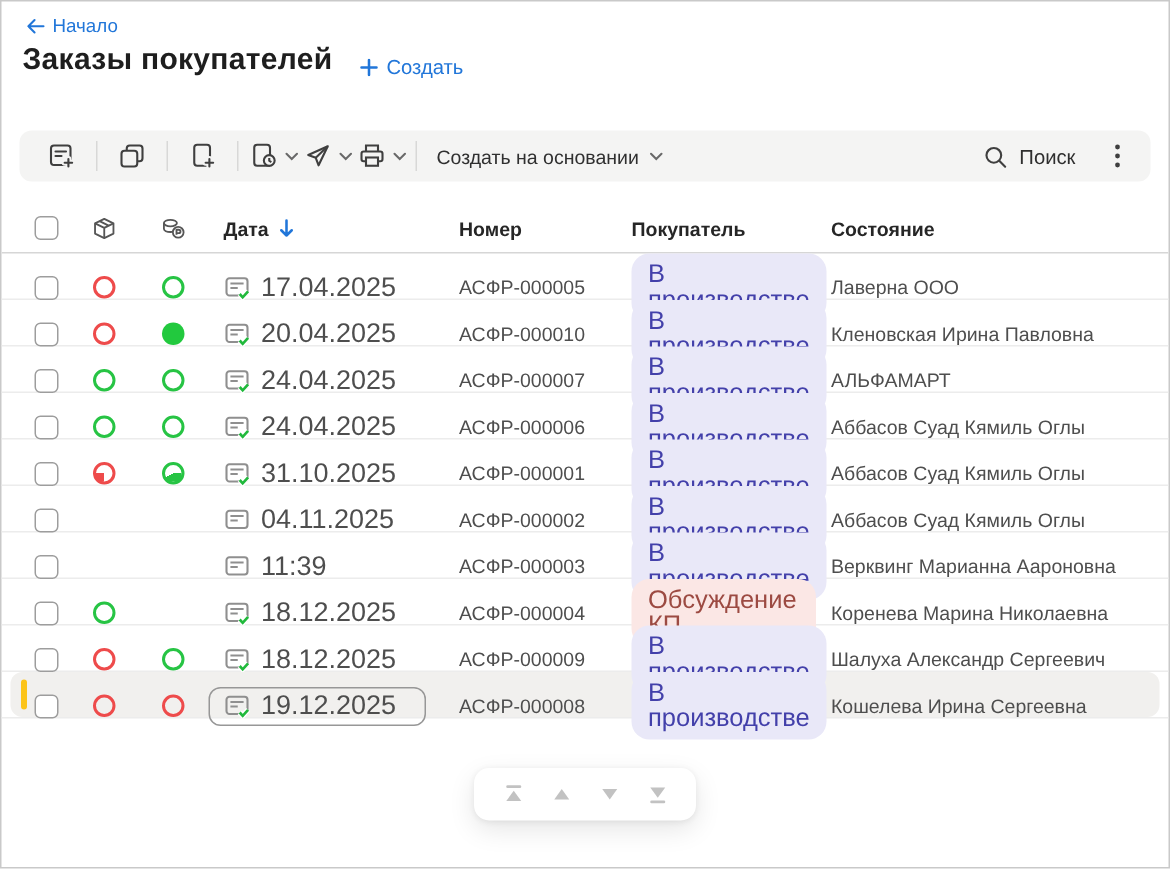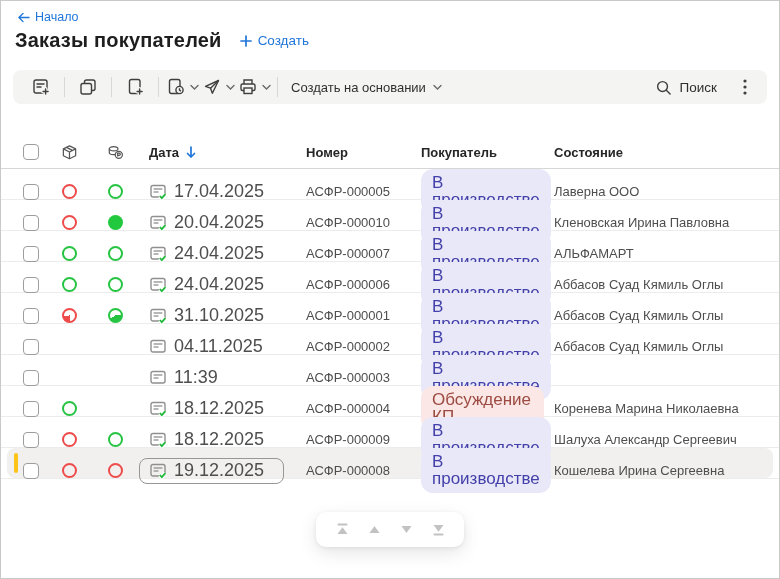--- a/index.html
+++ b/index.html
@@ -13,25 +13,25 @@
   *{box-sizing:border-box}
   html,body{margin:0;padding:0}
   body{
     width:780px;height:579px;position:relative;background:#fff;
     font-family:"Liberation Sans",sans-serif;color:var(--ink);
     border:1px solid #c9c9c9;overflow:hidden;
   }
   
   .breadcrumb{position:absolute;left:16px;top:9px;display:flex;align-items:center;gap:5px;
     color:var(--accent);font-size:12.5px;cursor:pointer}
-  .title-row{position:absolute;left:14px;top:28px;display:flex;align-items:center;gap:18px}
+  .title-row{position:absolute;left:14px;top:28px;display:flex;align-items:flex-end;gap:18px}
   .page-title{font-size:20px;font-weight:700;color:#1e1e1e;letter-spacing:.2px}
   .create-link{display:flex;align-items:center;gap:6px;color:var(--accent);font-size:13.5px;cursor:pointer}
   
-  .toolbar{position:absolute;left:12px;right:12px;top:69px;height:34px;background:#f4f4f3;
+  .toolbar{position:absolute;left:12px;right:12px;top:86px;height:34px;background:#f4f4f3;
     border-radius:8px;display:flex;align-items:center;padding:0 10px}
   .tb-btn{min-width:36px;height:28px;display:flex;align-items:center;justify-content:center;gap:4px;
     border-radius:6px;cursor:pointer}
   .tb-sep{width:1px;height:20px;background:#d8d8d7;margin:0 5px;flex:none}
   .tb-label-btn{display:flex;align-items:center;gap:7px;font-size:13px;color:#303030;
     padding:0 8px;height:28px;cursor:pointer}
   .tb-right{margin-left:auto;display:flex;align-items:center;gap:16px}
   .search-btn{display:flex;align-items:center;gap:8px;font-size:13.5px;color:#2f2f2f;cursor:pointer}
   .kebab-btn{width:24px;height:28px;display:flex;align-items:center;justify-content:center;cursor:pointer}
   
@@ -439,20 +439,21 @@
             <path d="M9.8 12 l2 2.2 l3.6 -4" stroke="#21b93c" stroke-width="1.8"></path>
           </g>
         </svg>
       </span>
       <span>11:39</span>
     </div>
     <div class="cell-text">АСФР-000003</div>
     <div class="badge-cell">
       <span class="badge production">В производстве</span>
     </div>
+    <div class="cell-text">Верквинг Марианна Аароновна</div>
   </div>
       <div class="grid-row row">
     <div class="cell-center">
       <div class="checkbox"></div>
     </div>
     <div class="cell-center">
       <div class="circle c-green-o"></div>
     </div>
     <div class="cell-center">
       <div class="circle c-none"></div>

